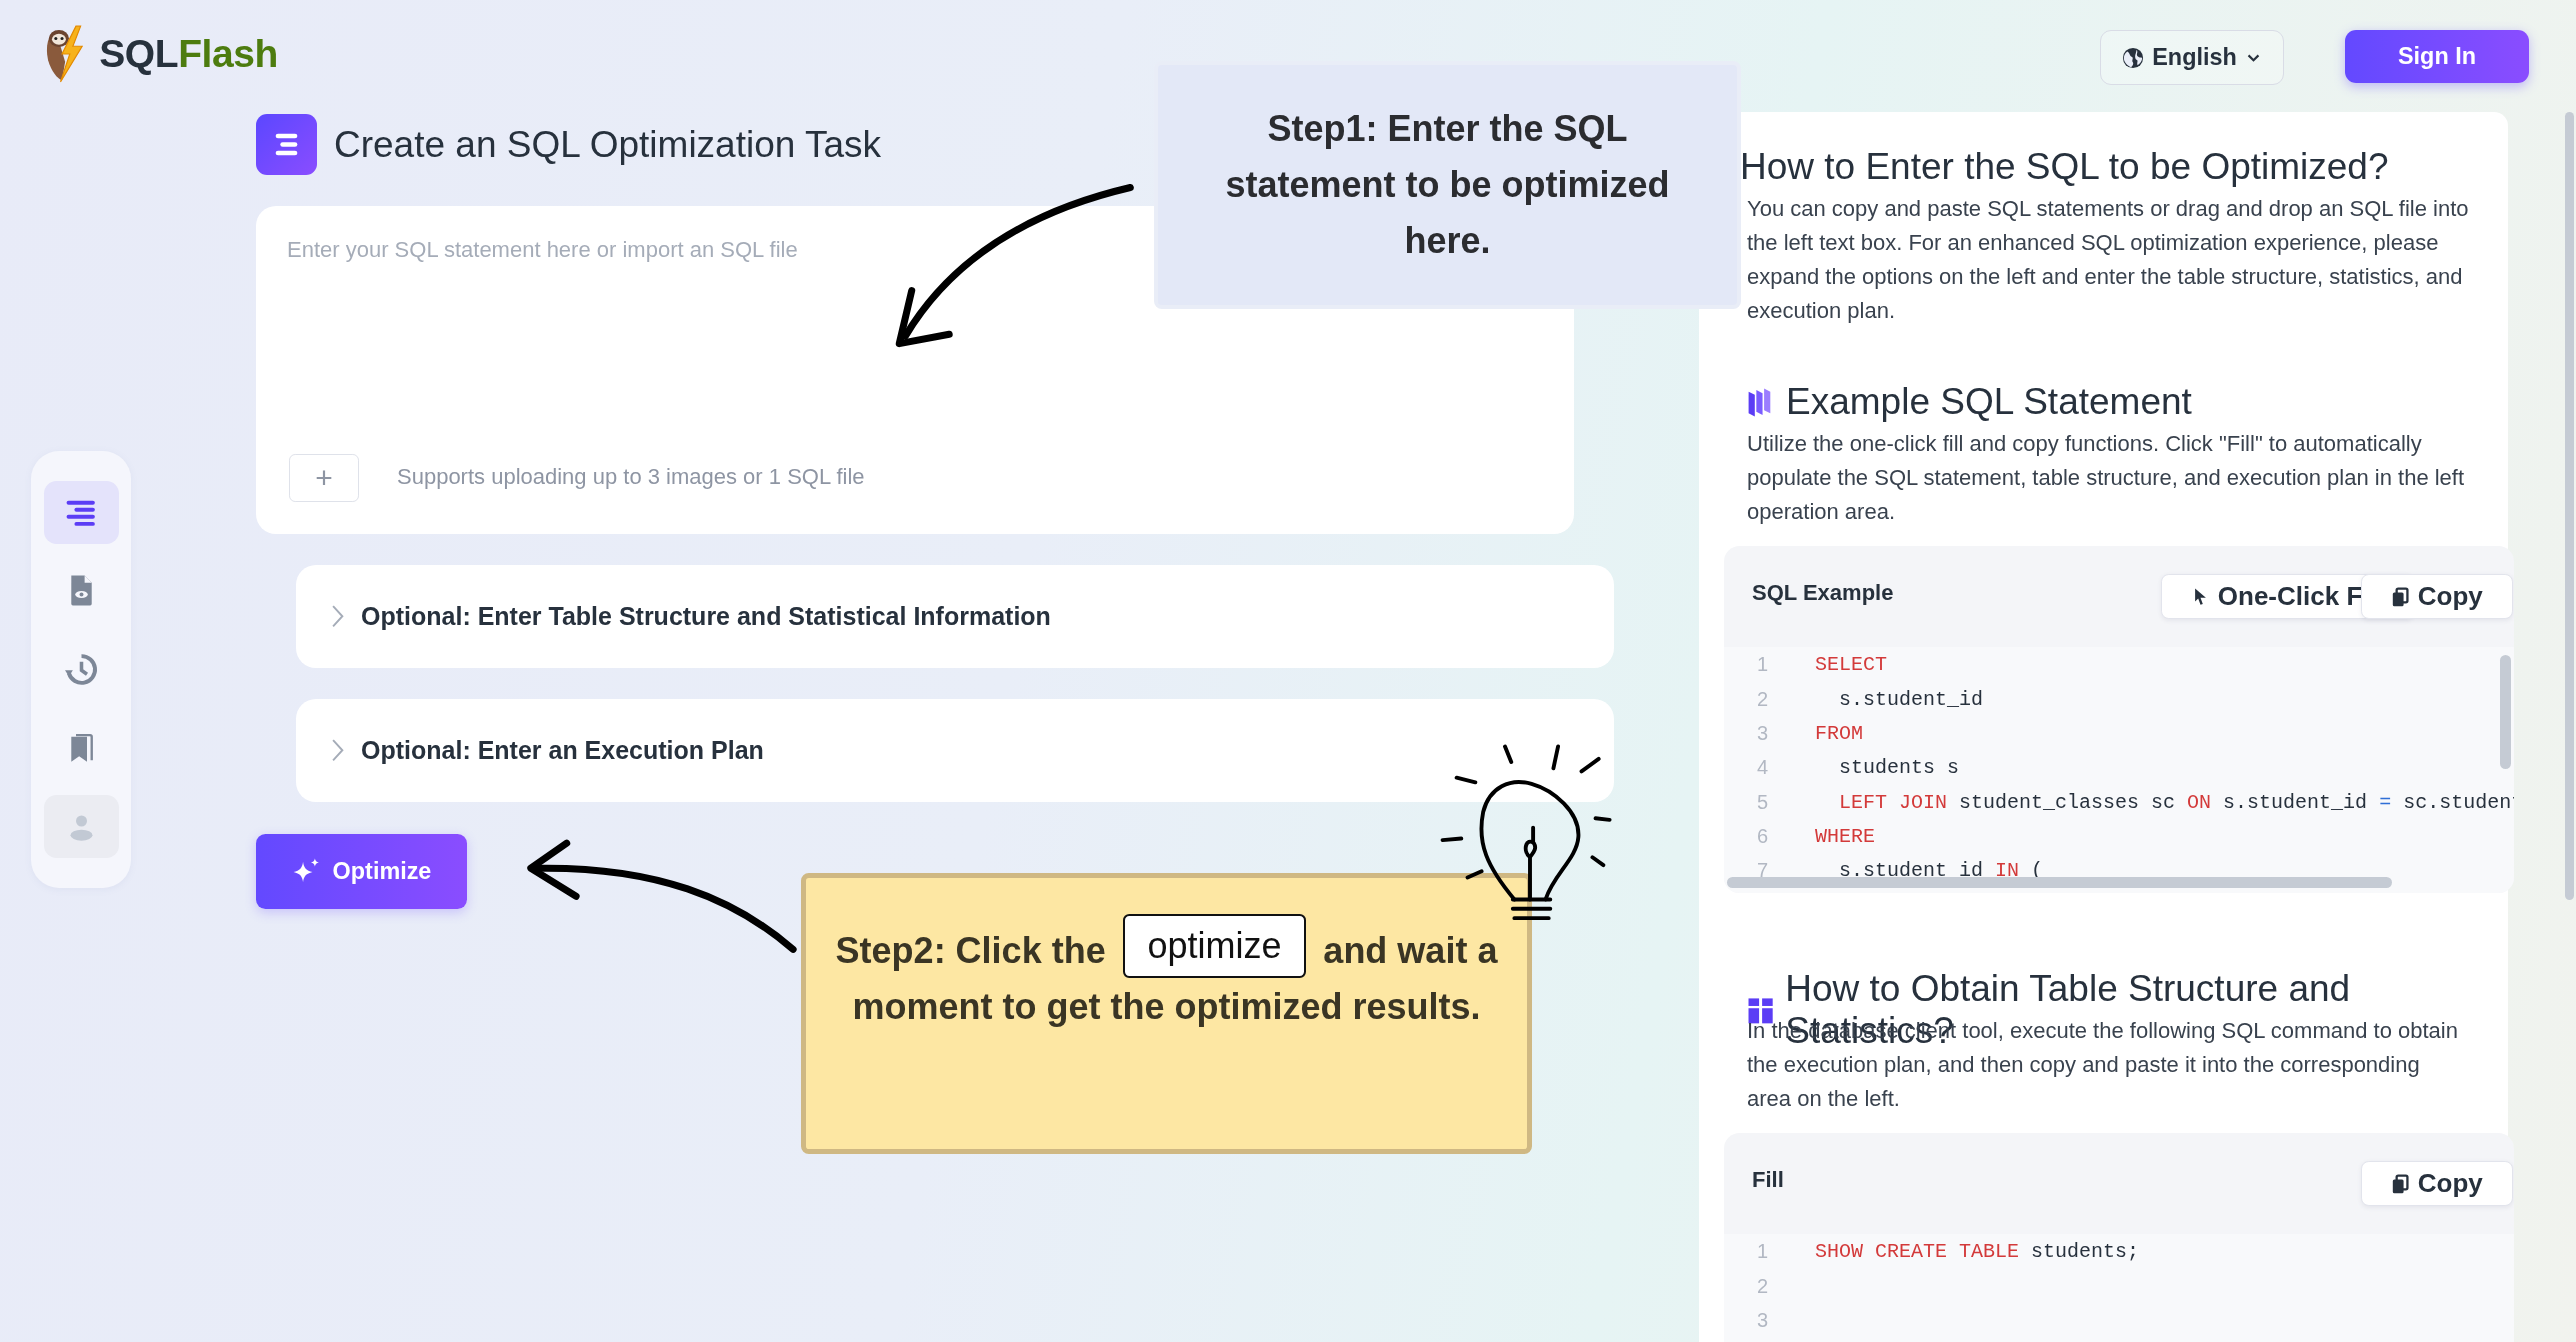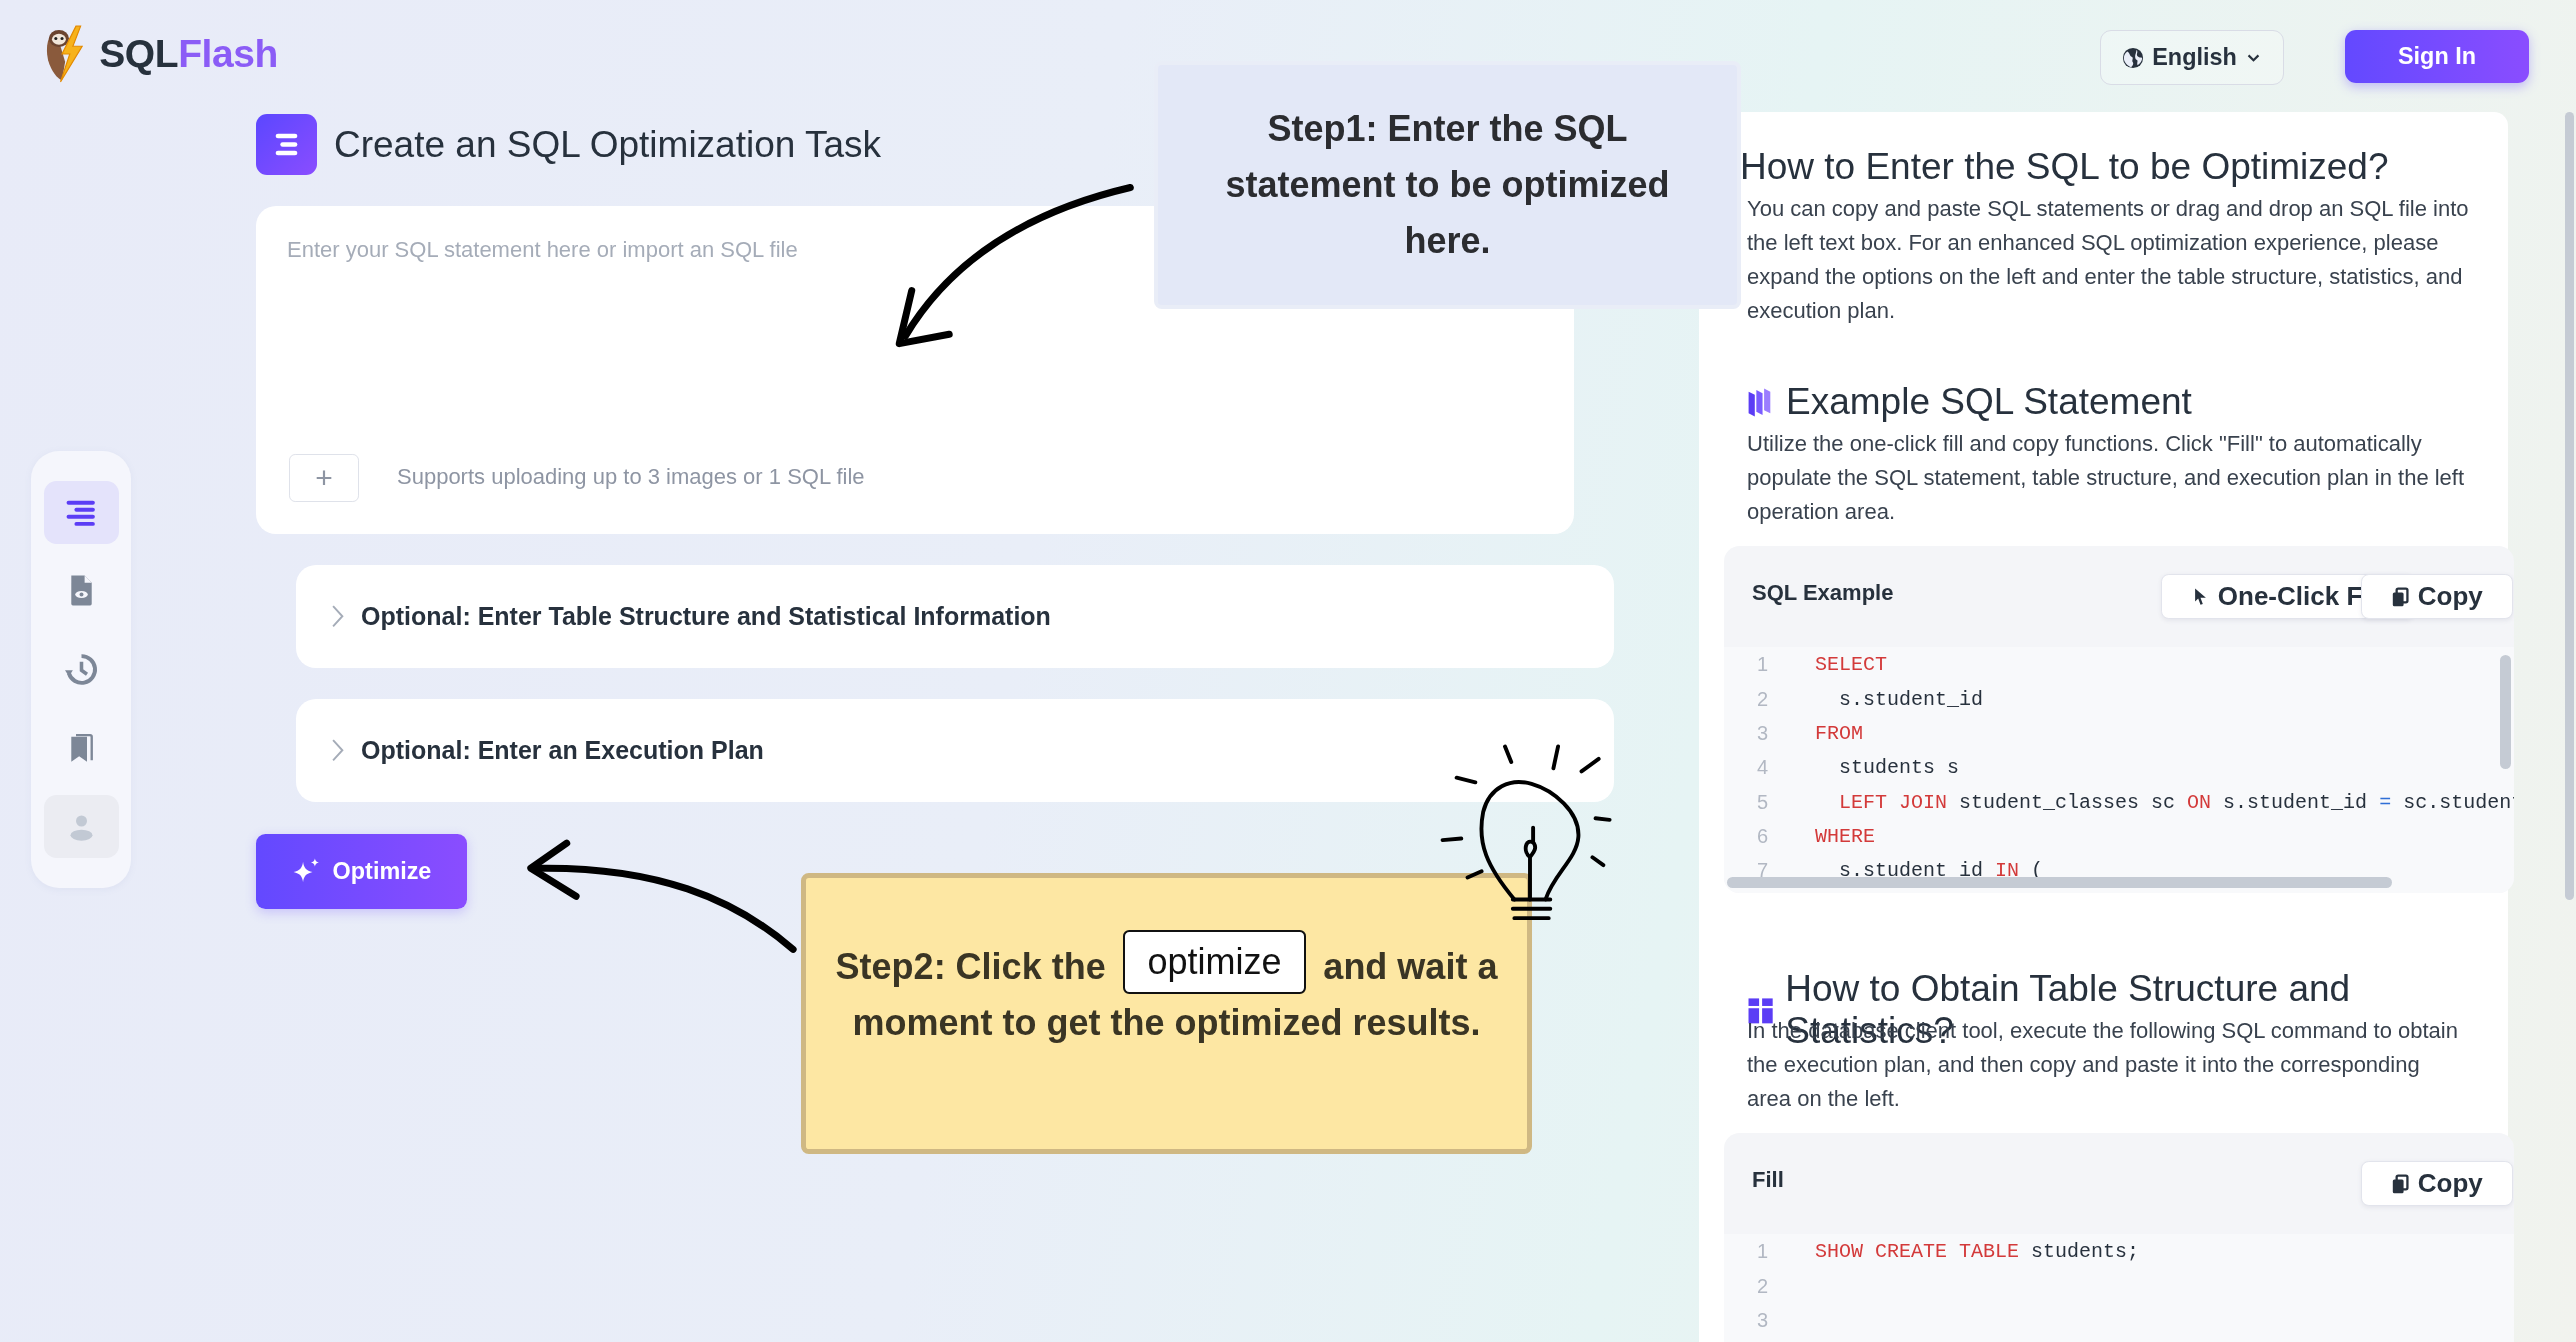--- a/index.html
+++ b/index.html
@@ -10,21 +10,21 @@
     background: linear-gradient(100deg, #e8ebf8 0%, #e9eef8 40%, #e6f4f4 65%, #f1f3ee 100%);
     position: relative;
   }
   .abs { position: absolute; }
 
   
   .logo { left: 45px; top: 23.4px; display: flex; align-items: center; gap: 6.2px; }
   .logo-mark { width: 48px; height: 62px; }
   .logo-text { font-size: 39px; font-weight: 700; letter-spacing: -0.4px; }
   .logo-text .sql { color: #27313d; }
-  .logo-text .flash { color: #8b5cf6; }
+  .logo-text .flash { color: #4d7c0f; }
 
   .lang-btn {
     left: 2100px; top: 30px; width: 184px; height: 55px;
     border: 1.6px solid #d9dce6; border-radius: 11px; background: rgba(255,255,255,0.25);
     display: flex; align-items: center; justify-content: center; gap: 7.8px;
     font-size: 23.4px; font-weight: 700; color: #27313d; cursor: pointer;
   }
   .lang-btn svg { width: 22px; height: 22px; }
   .signin-btn {
     left: 2345px; top: 30px; width: 184px; height: 53px; border-radius: 11px;
@@ -93,21 +93,21 @@
   .step1 {
     left: 1154px; top: 61px; width: 587px; height: 248px;
     background: #e3e8f7; border: 4.7px solid #e9edf7; border-radius: 7.8px;
     display: flex; align-items: center; justify-content: center; text-align: center;
     font-size: 36px; font-weight: 700; color: #2b2c30; line-height: 56px; padding: 0 23.4px;
   }
   .step2 {
     left: 801px; top: 873px; width: 731px; height: 281px;
     background: #fde7a3; border: 5.5px solid #cfb883; border-radius: 7.8px;
     text-align: center; font-size: 36px; font-weight: 700; color: #3a3524; line-height: 56px;
-    padding-top: 52px;
+    padding-top: 36px;
   }
   .step2 .kbd {
     display: inline-block; background: #fff; border: 2.3px solid #111; border-radius: 6.2px;
     padding: 0 22px; line-height: 59px; height: 64px; font-weight: 400; color: #111; vertical-align: 4.7px; margin: 0 7.8px;
   }
 
   
   .right-panel {
     left: 1699px; top: 112px; width: 809px; height: 1249px; background: #fff; border-radius: 14px 14px 0 0;
   }

